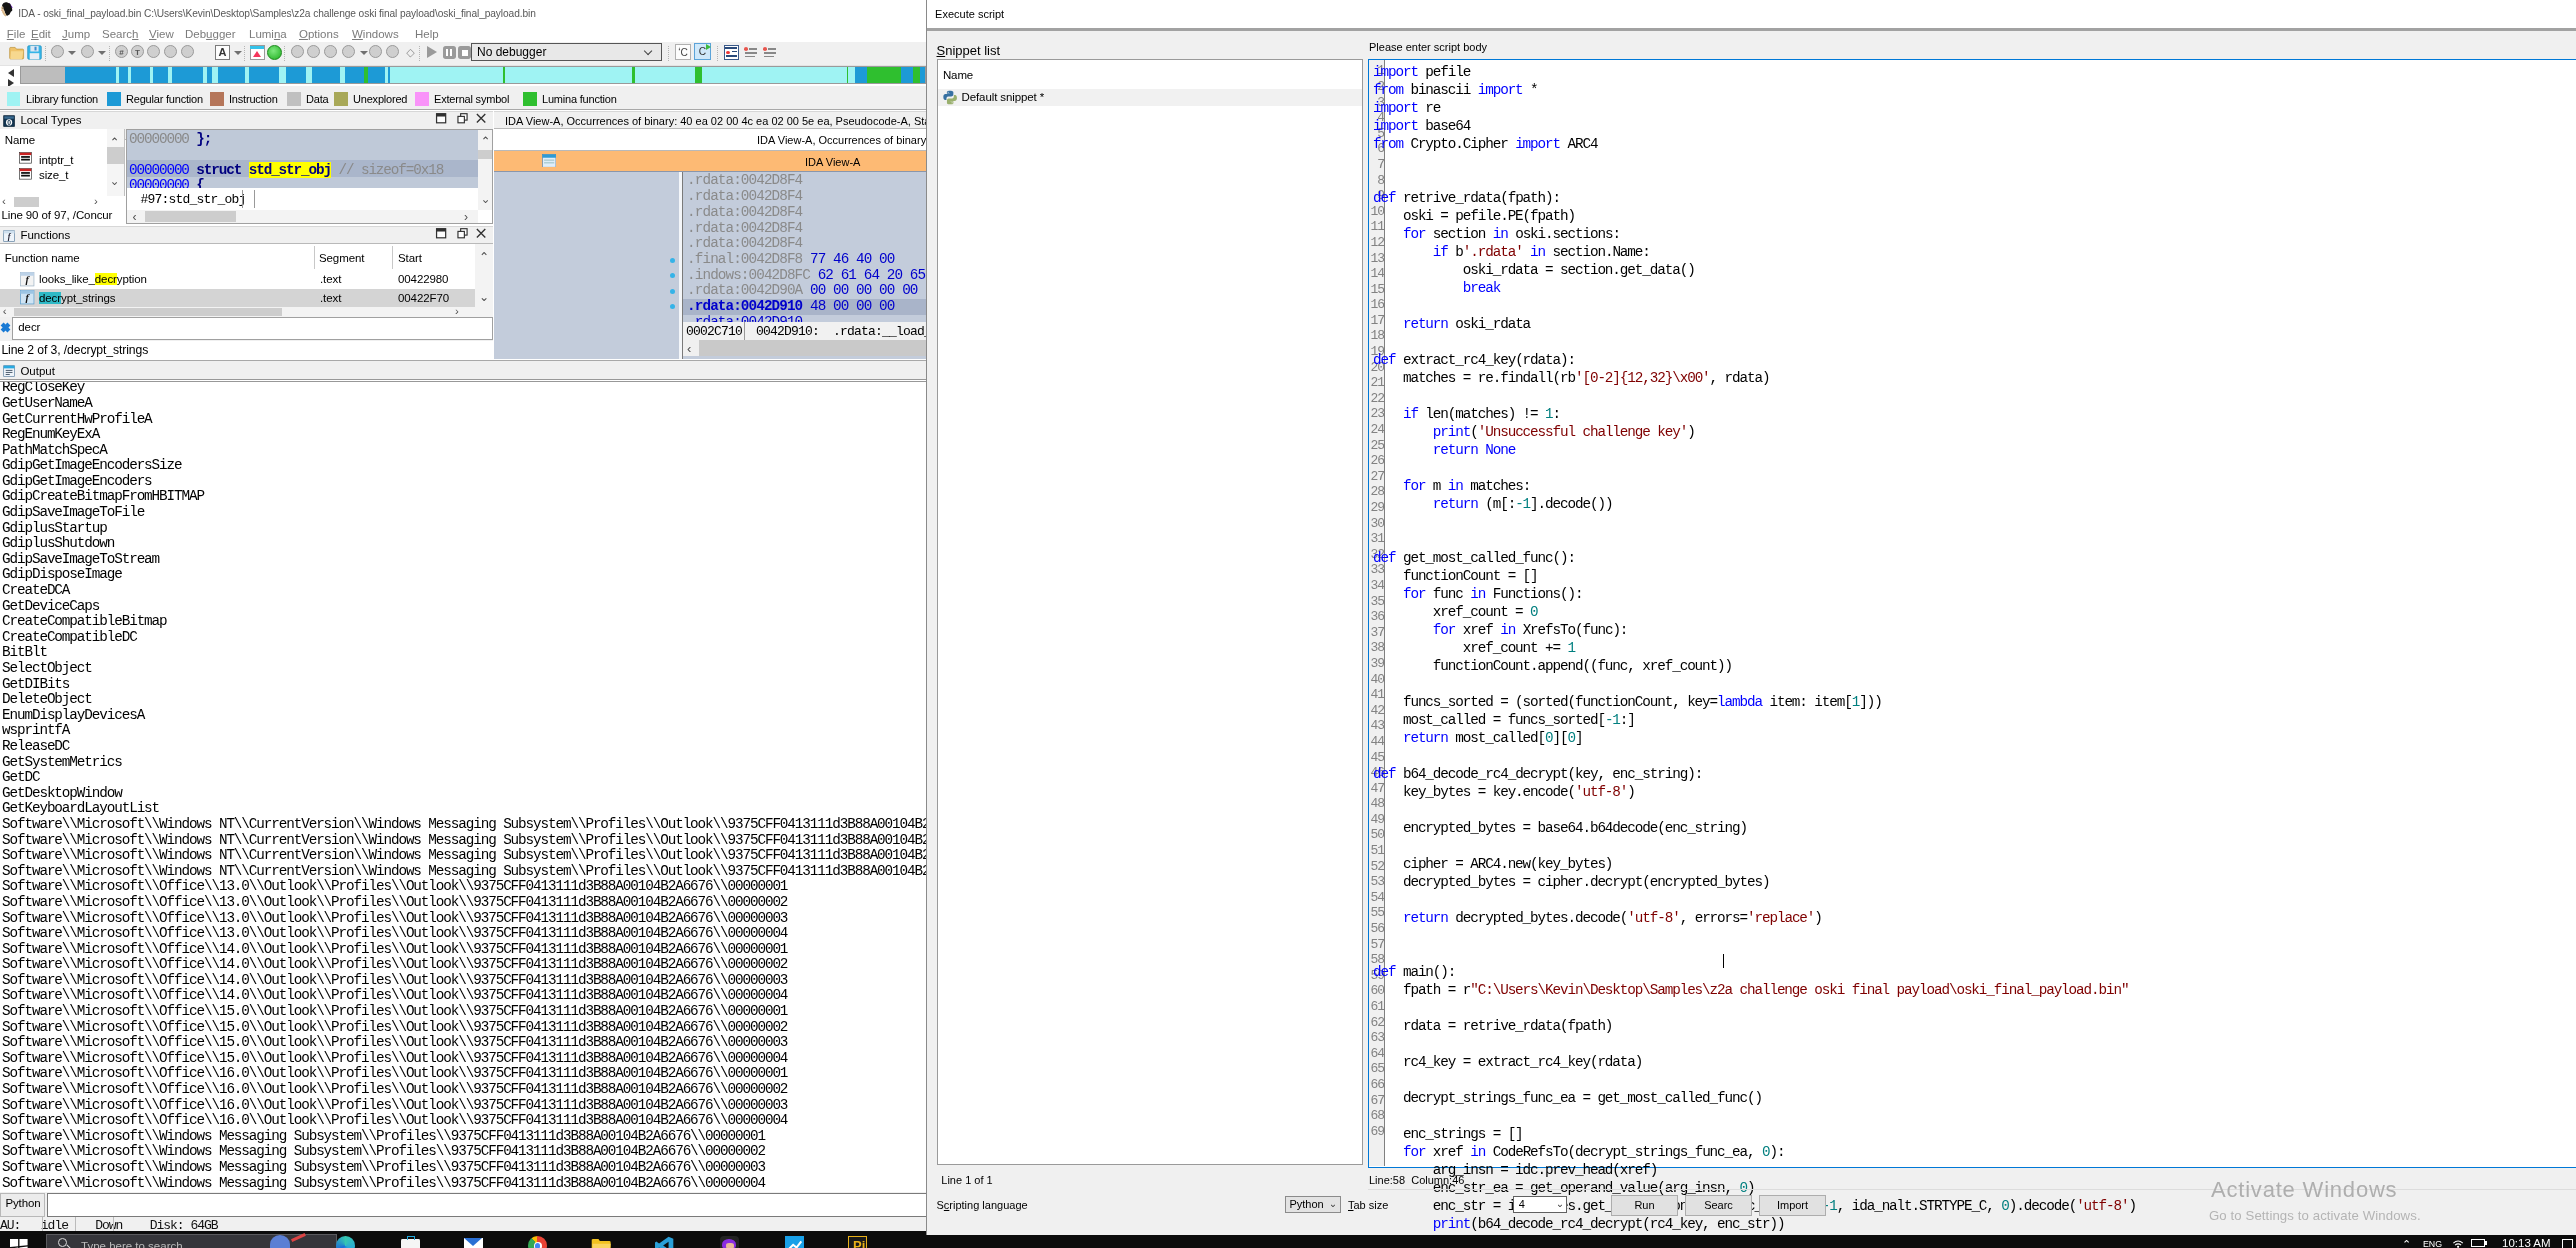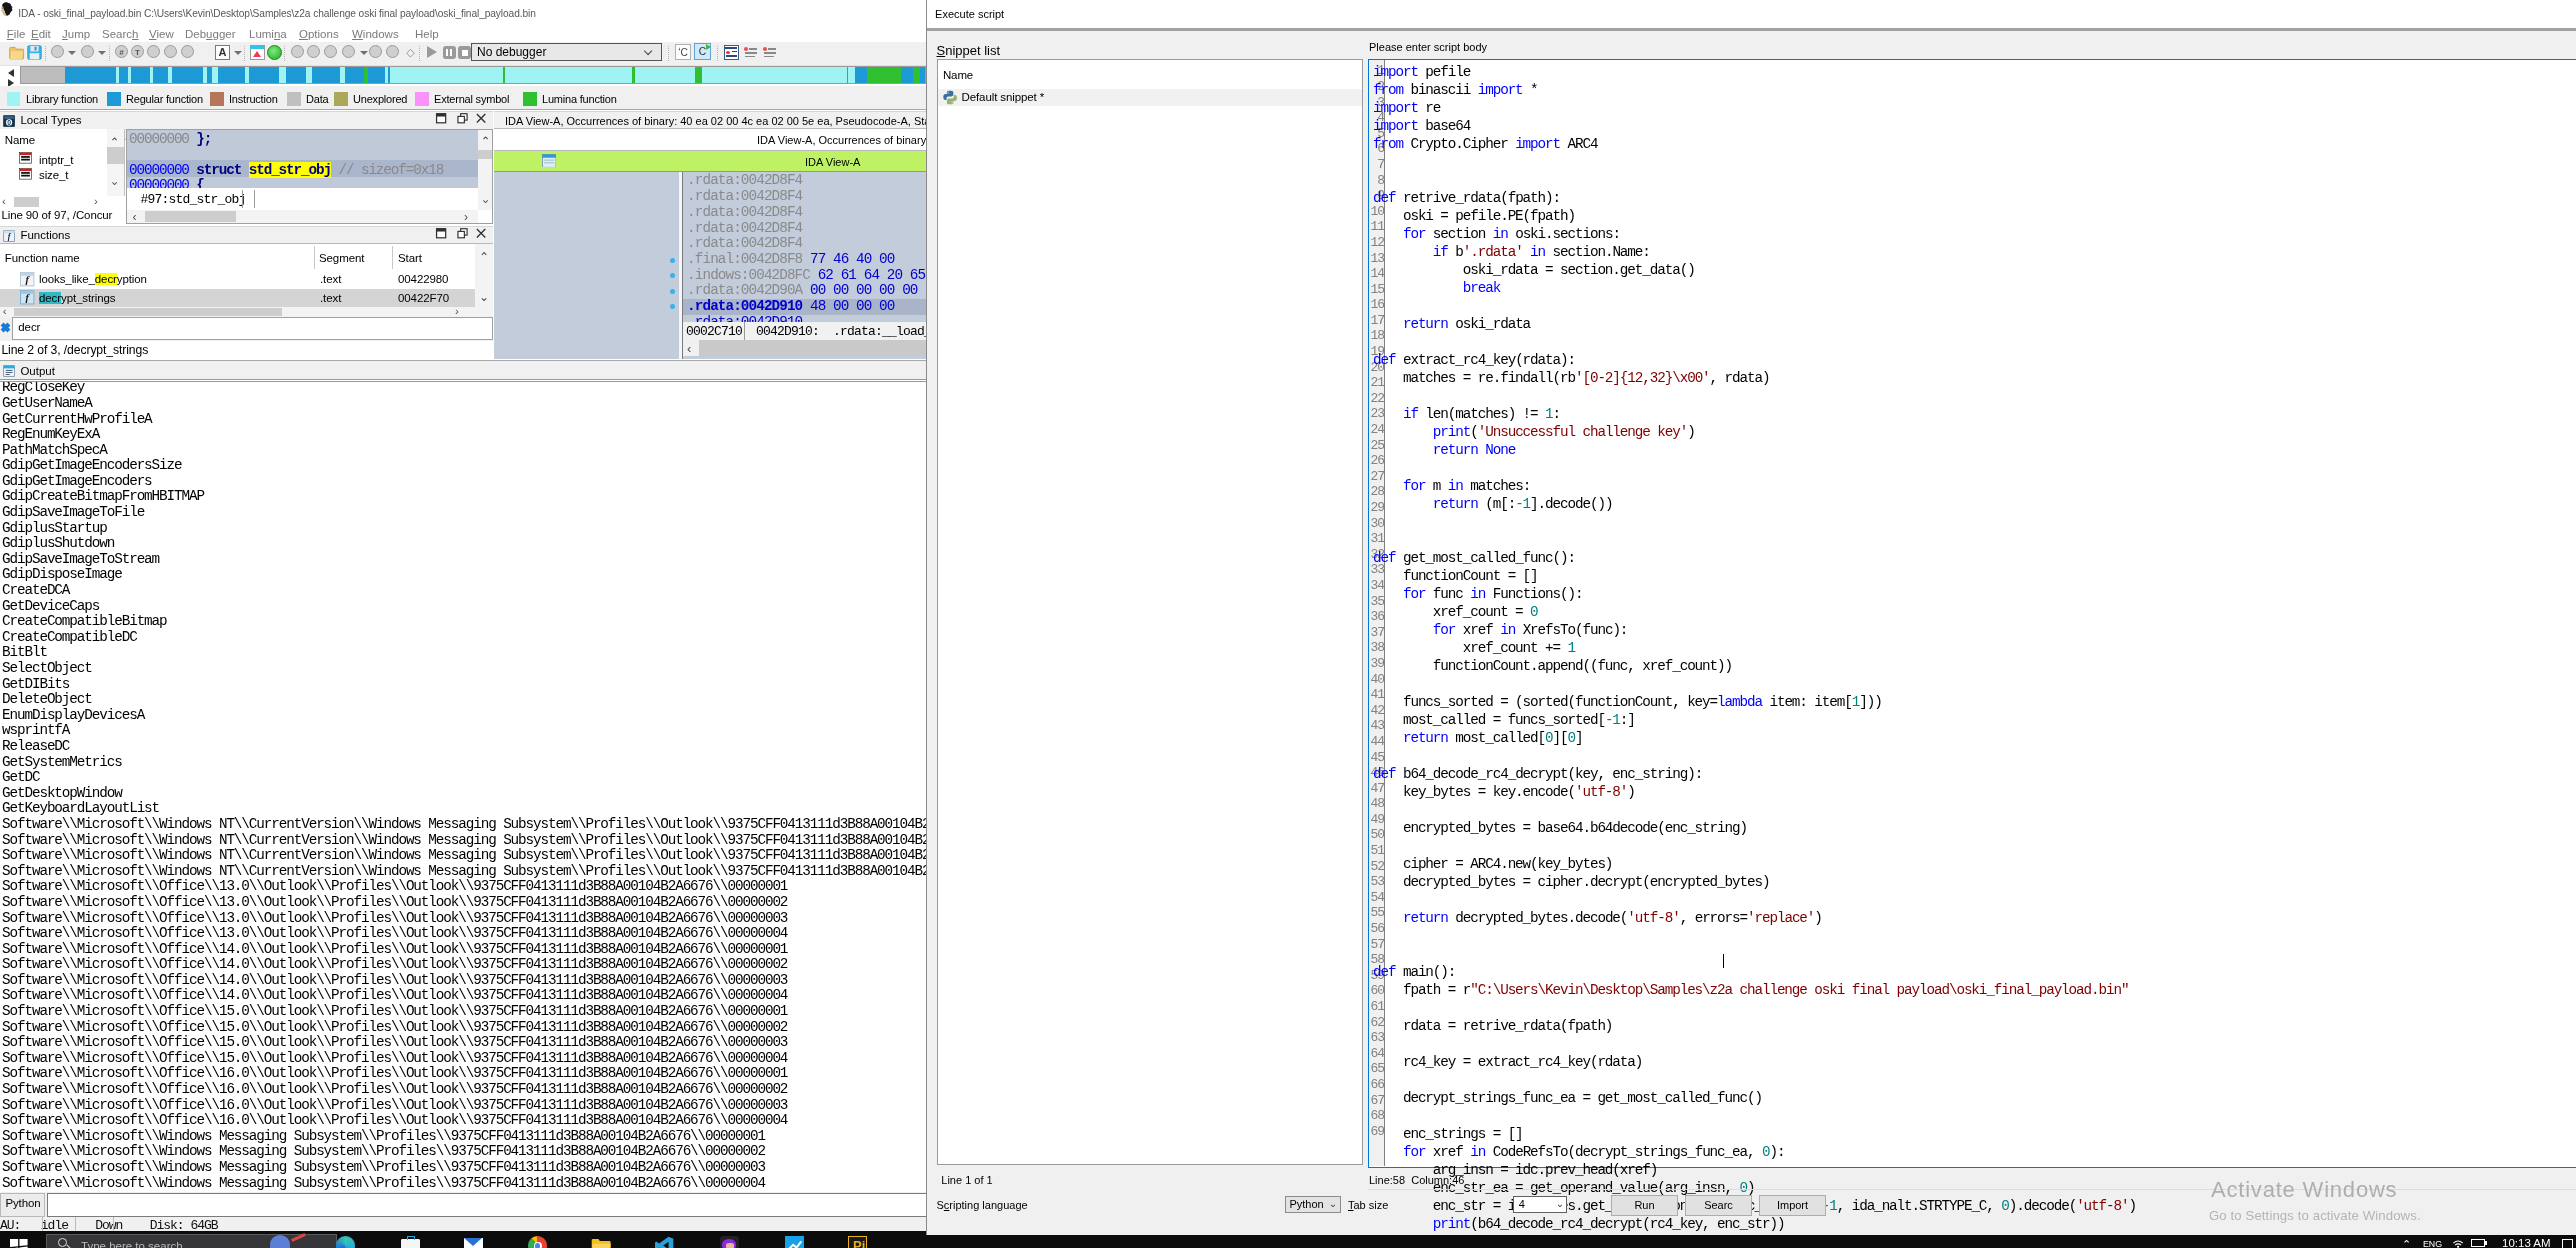--- a/index.html
+++ b/index.html
@@ -273,21 +273,21 @@
     <div class="abs ui" style="left:1.4px;top:117px;font-size:12.2px">Line 2 of 3, /decrypt_strings</div>
   </div>
 
   <div class="abs" style="left:494px;top:111px;width:432px;height:248px;overflow:hidden">
     <div class="abs panelbar" style="left:0;top:0;width:434px;height:18.3px">
       <span class="abs" style="left:11px;top:3.4px;font-size:11px;color:#000;white-space:nowrap">IDA View-A, Occurrences of binary: 40 ea 02 00 4c ea 02 00 5e ea, Pseudocode-A, Sta</span>
     </div>
     <div class="abs" style="left:0;top:17.6px;width:434px;height:22.4px;background:#fff;border-bottom:0.7px solid #b9b9b9">
       <span class="abs" style="left:263px;top:5.4px;font-size:11px;color:#000;white-space:nowrap">IDA View-A, Occurrences of binary</span>
     </div>
-    <div class="abs" style="left:0;top:40px;width:434px;height:20.4px;background:#bef264">
+    <div class="abs" style="left:0;top:40px;width:434px;height:20.4px;background:#fdba74">
       <svg class="abs" style="left:48px;top:2.7px" width="14.3" height="13.6" viewBox="0 0 21 20">
           <rect x="0.5" y="0.5" width="20" height="19" fill="#dfeefa" stroke="#5b7e9e"></rect>
           <rect x="0.5" y="0.5" width="20" height="5" fill="#2e9ad4"></rect>
           <line x1="3" y1="9" x2="18" y2="9" stroke="#7aa" stroke-width="1"></line>
           <line x1="3" y1="13" x2="18" y2="13" stroke="#7aa" stroke-width="1"></line>
         </svg>
       <span class="abs" style="left:311px;top:4.8px;font-size:11px;color:#000;white-space:nowrap">IDA View-A</span>
     </div>
 
     <div class="abs" style="left:0;top:60px;width:434px;height:188px;background:#c3ccdb;border-top:0.7px solid #8a96ab">

